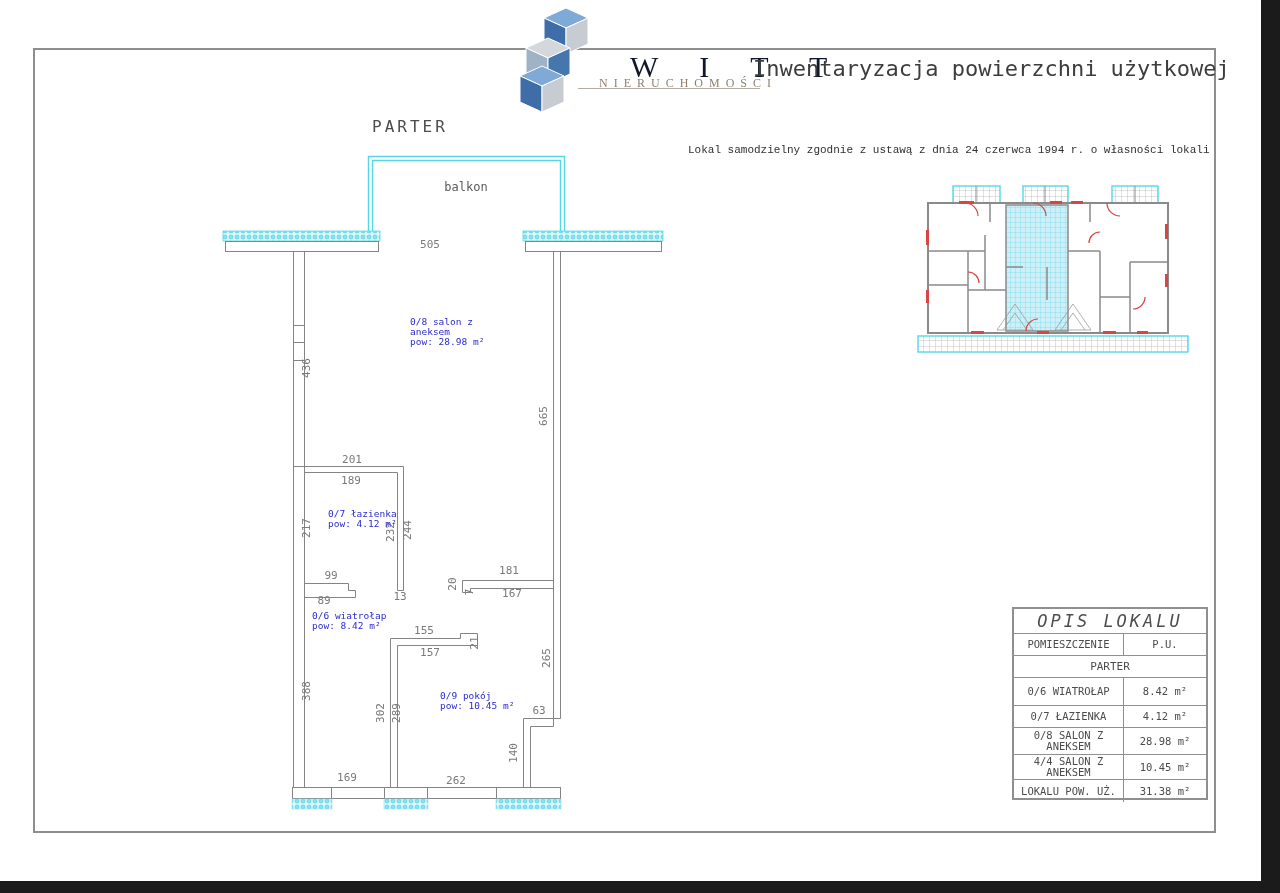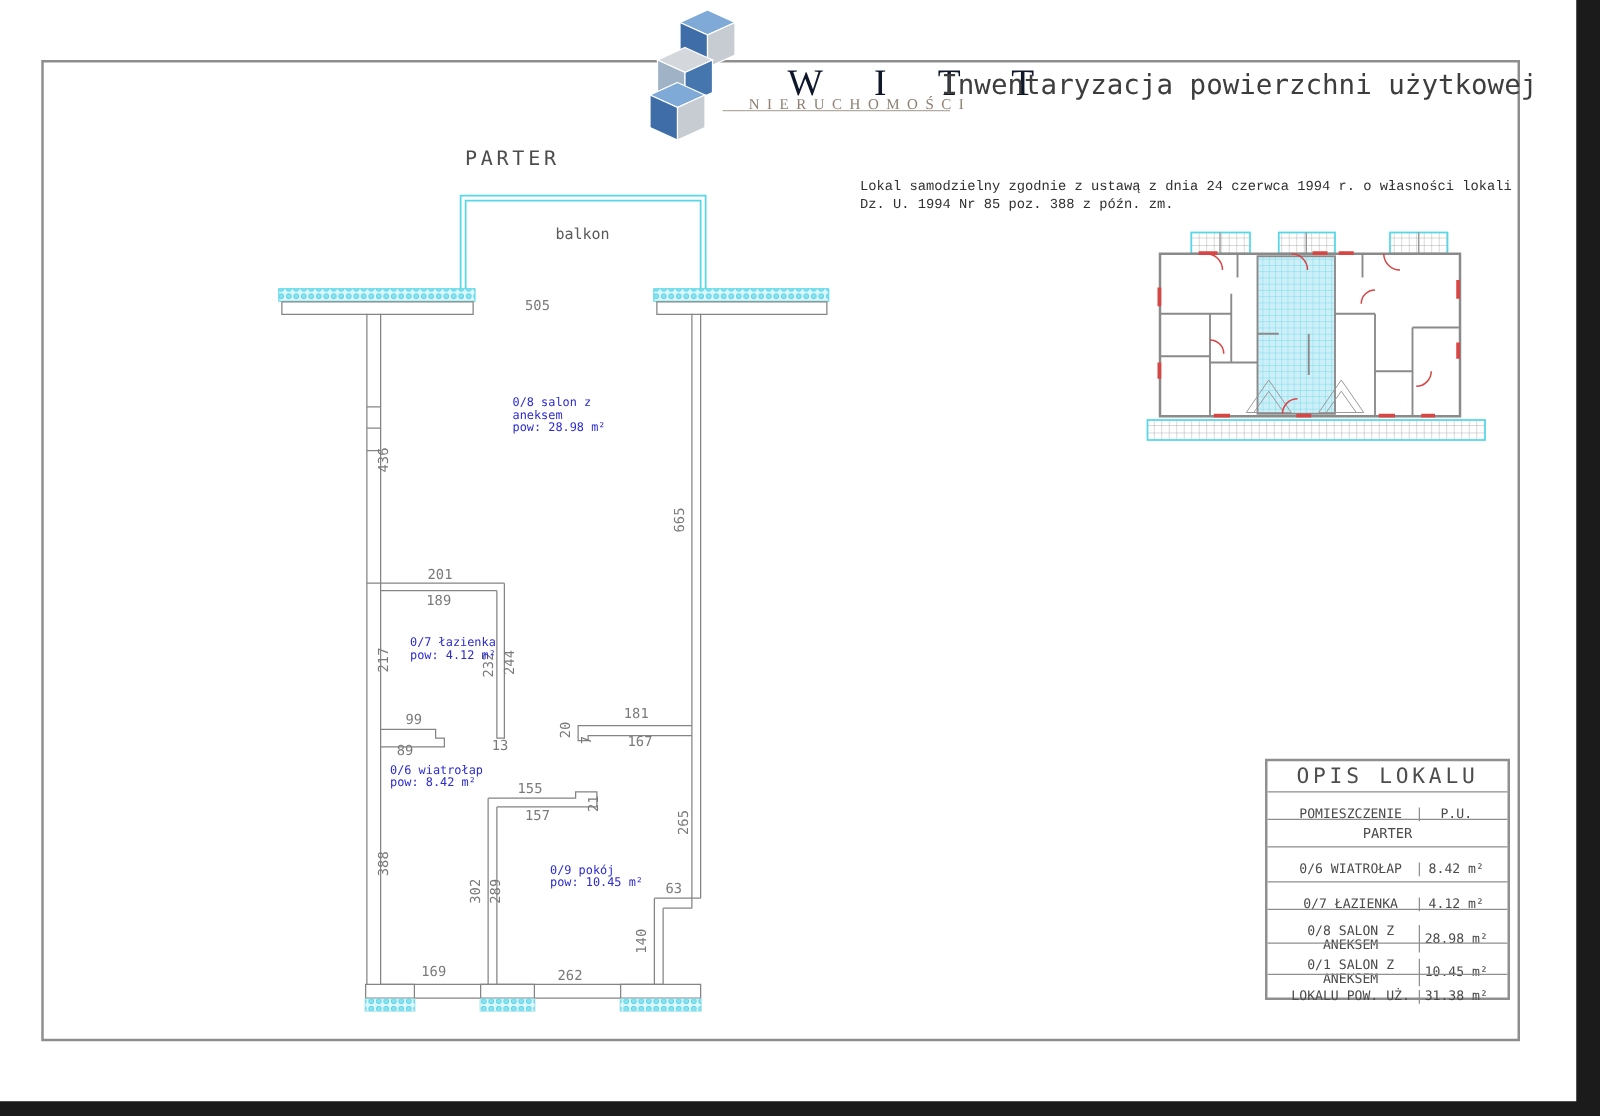--- a/index.html
+++ b/index.html
@@ -24,23 +24,23 @@
   .doc-title  { left:753px; top:56px; font-size:22px; line-height:25px; color:#3d3d3d; white-space:nowrap; }
   .doc-legal  { left:688px; top:144px; font-size:11px; line-height:13.5px; color:#303030; white-space:nowrap;font-family:Liberation Mono, monospace; }
   .floor-label{ left:372px; top:117px; font-size:16px; letter-spacing:3px; color:#4c4c4c; }
 
   
   .opis { left:1012px; top:607px; width:196px; height:193px; border:2px solid #8f8f8f;
           display:grid; grid-template-rows:24px 22px 22px 28px 22px 27px 25px 23px;
           color:#4b4b4b; background:#fff; }
   .opis .row { border-top:1px solid #8f8f8f; display:flex; align-items:center; justify-content:center;
                font-size:11px; text-align:center; }
-  .opis .row:first-child { border-top:none; }
+  .opis .row:first-child { border-top:none;font-style:italic; }
   .opis .t-title { font-size:17px; letter-spacing:3px; color:#4d4d4d; }
-  .opis .split { display:grid; grid-template-columns:110px 1fr; padding:12px; }
+  .opis .split { display:grid; grid-template-columns:110px 1fr; padding:0; }
   .opis .split > div { display:flex; align-items:center; justify-content:center; height:100%;
                        font-size:10.5px; line-height:11px; text-align:center; padding:0 2px; }
   .opis .split > div:first-child { border-right:1px solid #8f8f8f; }
 
   svg text { font-family:"DejaVu Sans Mono", monospace; }
   .dim   { font-size:11px; fill:#7a7a7a; text-anchor:middle; }
   .room  { font-size:9.5px; fill:#2b2bcf; }
   .balk  { font-size:12px; fill:#5a5a5a; text-anchor:middle; }
 </style>
 </head>
@@ -71,21 +71,20 @@
 <div class="abs brand-word">W I T T</div>
 <div class="abs brand-rule"></div>
 <div class="abs brand-sub">NIERUCHOMOŚCI</div>
 
 <div class="abs doc-title">
   <div>Inwentaryzacja powierzchni użytkowej</div>
 </div>
 
 <div class="abs doc-legal">
   <div>Lokal samodzielny zgodnie z ustawą z dnia 24 czerwca 1994 r. o własności lokali</div>
-  <div>Dz. U. 1994 Nr 85 poz. 388 z późn. zm.</div>
 </div>
 
 <div class="abs floor-label">PARTER</div>
 
 <svg class="abs" style="left:200px; top:140px;" width="480" height="690" viewBox="200 140 480 690">
   <defs>
     <pattern id="dotsCyan" patternUnits="userSpaceOnUse" width="6" height="6">
       <rect width="6" height="6" fill="#dcf7fb"></rect>
       <circle cx="3" cy="3" r="2" fill="#8ce2ef" stroke="#3fcde3" stroke-width="0.6"></circle>
     </pattern>
@@ -262,20 +261,20 @@
   </div>
   <div class="row split">
     <div>0/7 ŁAZIENKA</div>
     <div>4.12 m²</div>
   </div>
   <div class="row split">
     <div>0/8 SALON Z ANEKSEM</div>
     <div>28.98 m²</div>
   </div>
   <div class="row split">
-    <div>0/1 SALON Z ANEKSEM</div>
+    <div>4/4 SALON Z ANEKSEM</div>
     <div>10.45 m²</div>
   </div>
   <div class="row split">
     <div>LOKALU POW. UŻ.</div>
     <div>31.38 m²</div>
   </div>
 </div>
 
 </body></html>

